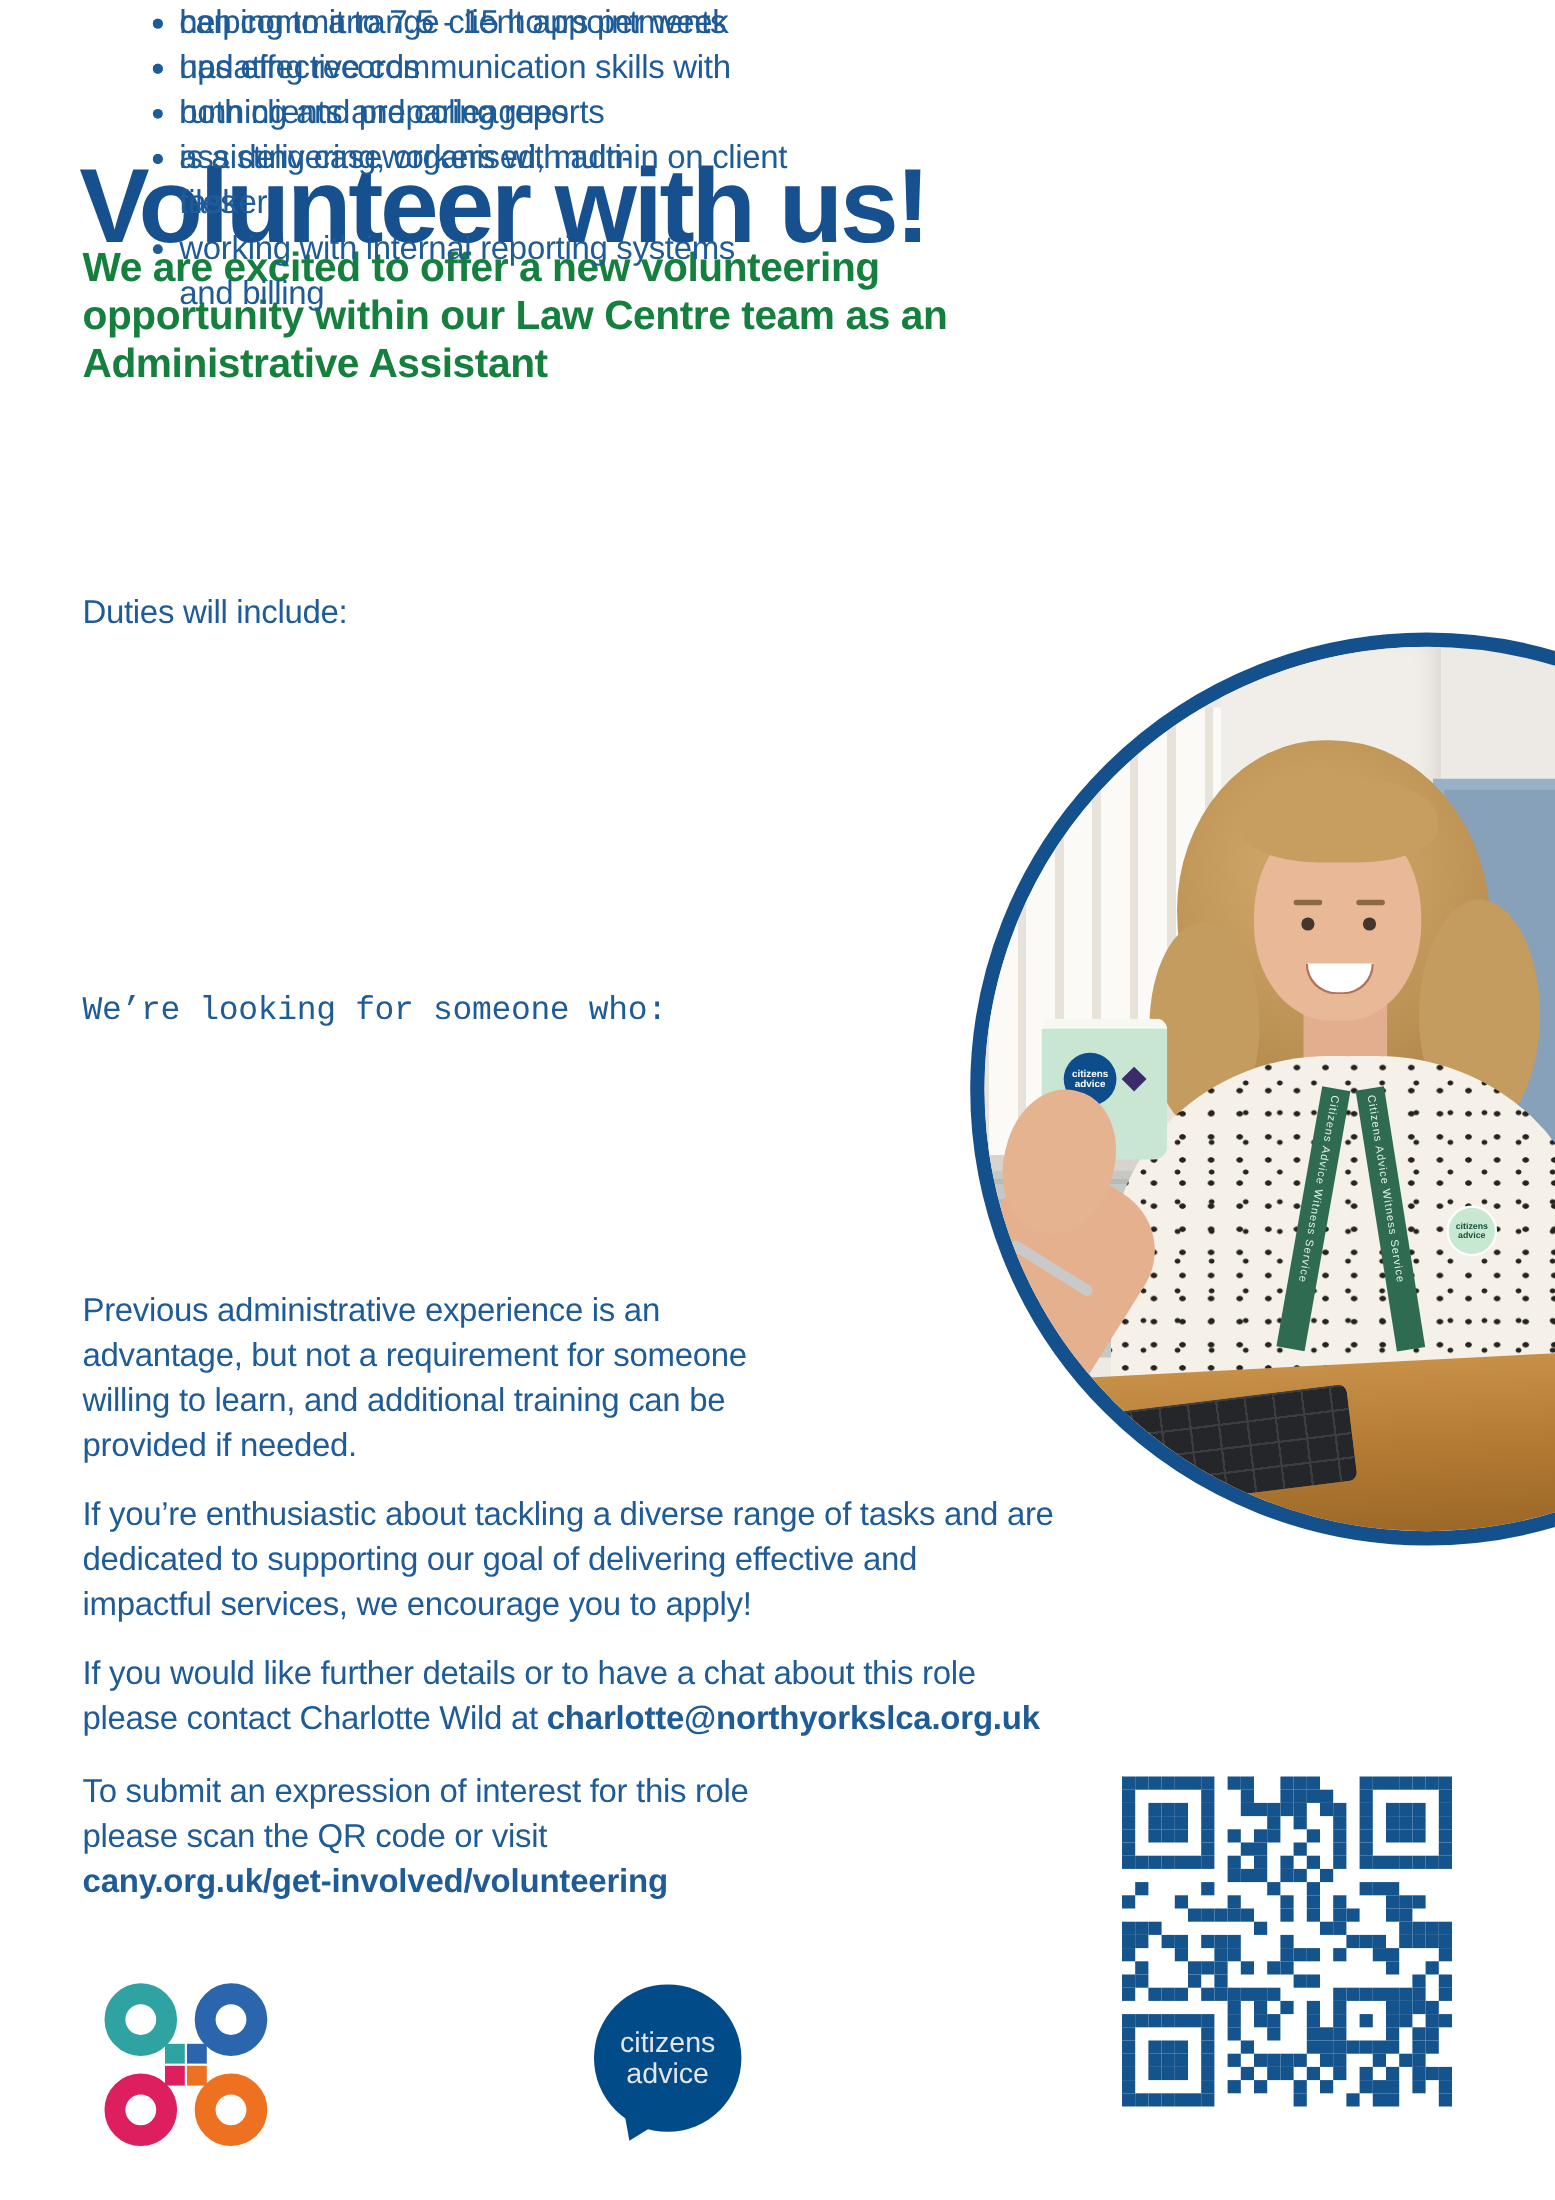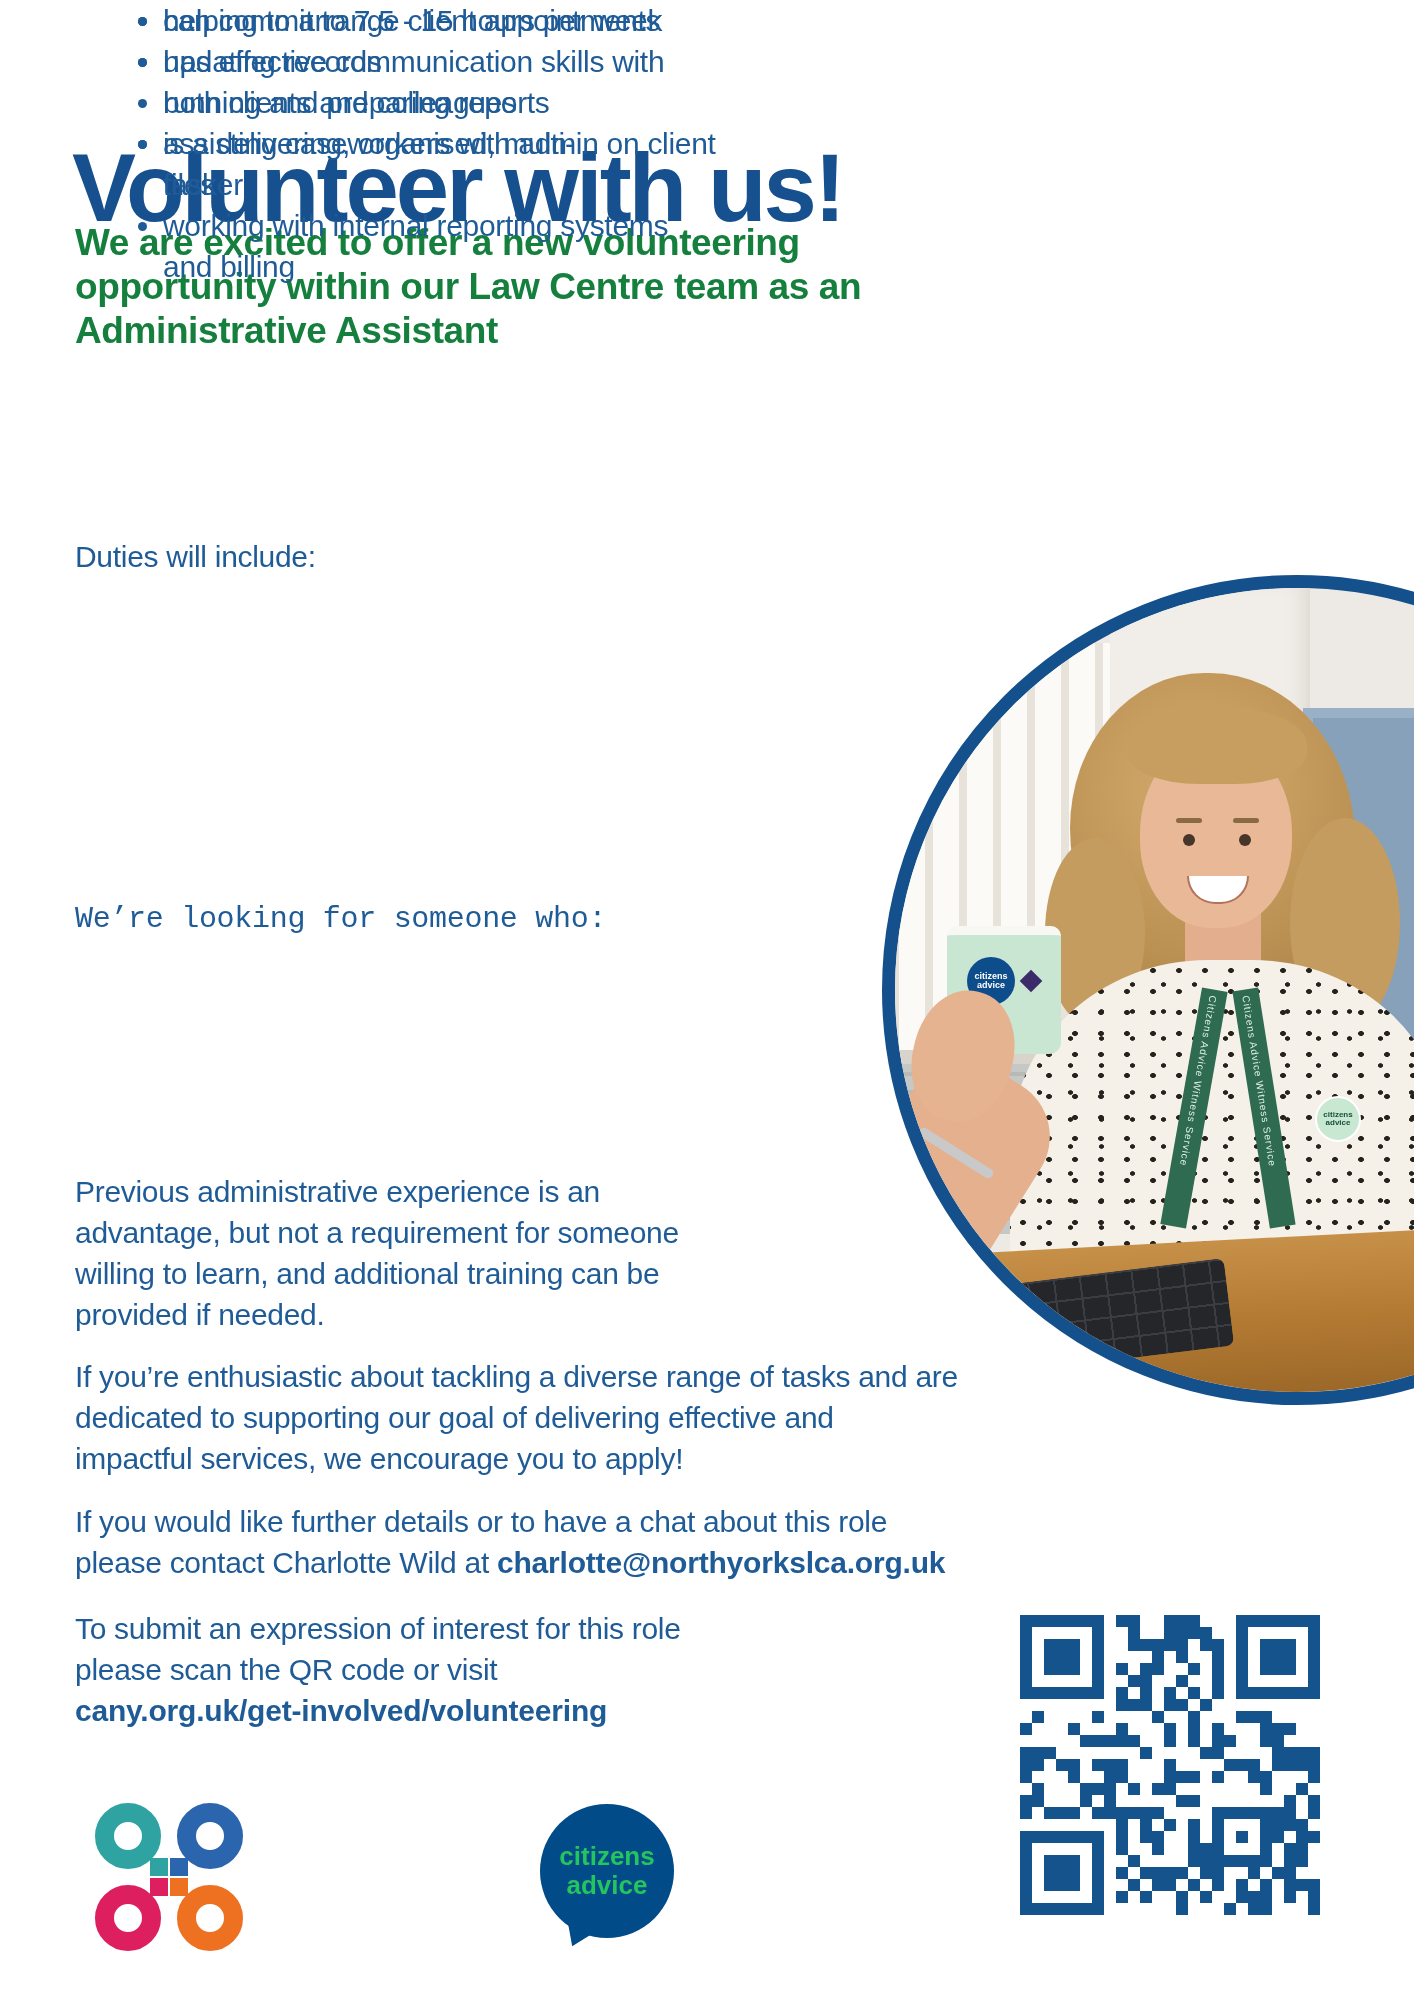--- a/index.html
+++ b/index.html
@@ -122,21 +122,21 @@
   .org-text .black{color:#2D2D2B;}
   .org-text .grey{color:#8A8C8F;font-size:36px;}
 
   
   .bubble{left:540px;top:1804px;width:134px;height:134px;border-radius:50%;
           background:#004B88;display:flex;align-items:center;justify-content:center;
           text-align:center;}
   .bubble-tail{left:562px;top:1922px;width:0;height:0;position:absolute;
     border-left:14px solid transparent;border-right:22px solid transparent;
     border-top:26px solid #004B88;transform:rotate(18deg);}
-  .bubble-label{color:#22c55e;font-weight:bold;font-size:26px;line-height:29px;
+  .bubble-label{color:#e5e5e5;font-weight:normal;font-size:26px;line-height:29px;
                 white-space:pre-line;}
 </style>
 </head>
 <body>
 
 <div class="page">
 
   <h1 class="abs title">Volunteer with us!</h1>
 
   <div class="abs subtitle">We are excited to offer a new volunteering

